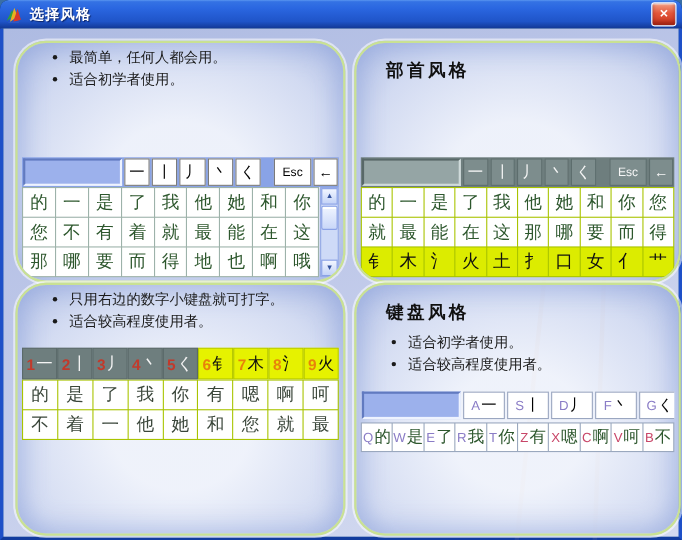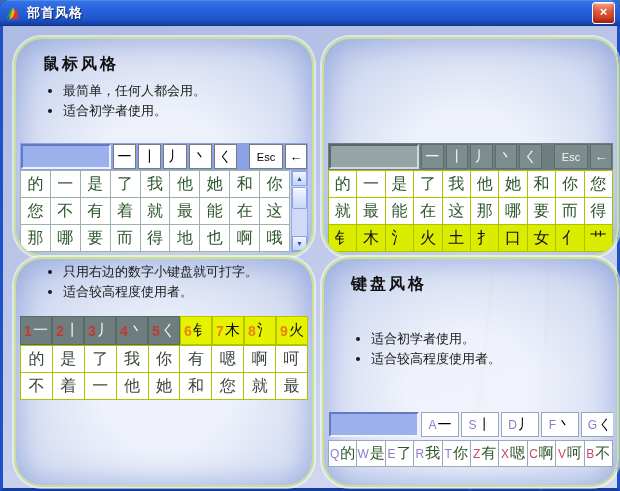--- a/index.html
+++ b/index.html
@@ -26,21 +26,21 @@
   .stem.s2{left:540px;top:210px;height:265px;transform:rotate(2deg);
     background:linear-gradient(180deg,rgba(196,156,140,0),rgba(190,146,128,.5) 25%,rgba(205,168,148,.45) 80%,rgba(170,132,115,0));}
 
   .panel{position:absolute;border-radius:28px;border:2px solid #c9e193;overflow:hidden;
     background:radial-gradient(ellipse at 50% 58%,rgba(242,245,252,.92) 30%,rgba(214,222,243,.88) 72%,rgba(178,192,230,.9) 100%);
     box-shadow:0 0 0 2px rgba(255,255,255,.55),inset 0 0 22px 6px rgba(125,148,212,.45);
     display:flex;flex-direction:column;z-index:1;cursor:pointer;}
   .p-tl{left:11px;top:11px;width:296px;height:216px;}
   .p-tr{left:319px;top:11px;width:293px;height:216px;}
   .p-bl{left:11px;top:231px;width:296px;height:226px;}
-  .p-br{left:319px;top:231px;width:293px;height:226px;gap:28px;}
+  .p-br{left:319px;top:231px;width:293px;height:226px;}
 
   .panel h2{margin:15px 0 3px 27px;font-size:16px;font-weight:bold;color:#101010;letter-spacing:3px;}
   .panel ul{margin:3px 0 0 32px;padding-left:15px;color:#1a1a1a;font-size:13px;line-height:1.55;}
   .panel li{margin:0;}
 
   .kb{width:calc(100% - 8px);margin:0 auto;flex:0 0 auto;}
   .kb-bottom{margin-top:auto;margin-bottom:3px;}
   .kb-mid{margin-top:14px;}
 
   
@@ -110,32 +110,31 @@
 <body>
 
 <div class="window">
   <div class="titlebar">
     <svg class="app-icon" viewBox="0 0 17 17">
       <path d="M2 14 L7 4 L9 9 Z" fill="#2e9e3a"></path>
       <path d="M5 15 L9 2 L12 10 Z" fill="#e8b020"></path>
       <path d="M8 15 L12 3 L15 13 Z" fill="#d6382a"></path>
       <path d="M3 15 L14 14 L13 16 L4 16 Z" fill="#2a58c8"></path>
     </svg>
-    <span class="title-text">部首风格</span>
+    <span class="title-text">选择风格</span>
     <div class="close-btn">
       <span>×</span>
     </div>
   </div>
 
   <div class="body-area">
     <div class="stem s1"></div>
     <div class="stem s2"></div>
 
     <div class="panel p-tl">
-      <h2>鼠标风格</h2>
       <ul>
         <li>最简单，任何人都会用。</li>
         <li>适合初学者使用。</li>
       </ul>
       <div class="kb kb-bottom">
         <div class="srow blue">
           <span class="inputbox"></span>
           <span class="key">一</span>
           <span class="key">丨</span>
           <span class="key">丿</span>
@@ -179,20 +178,21 @@
             <div class="sbtn">▲</div>
             <div class="sthumb"></div>
             <div class="strack"></div>
             <div class="sbtn">▼</div>
           </div>
         </div>
       </div>
     </div>
 
     <div class="panel p-tr">
+      <h2>部首风格</h2>
       <div class="kb kb-bottom">
         <div class="srow gray">
           <span class="inputbox"></span>
           <span class="key">一</span>
           <span class="key">丨</span>
           <span class="key">丿</span>
           <span class="key">丶</span>
           <span class="key">く</span>
           <span class="kgap"></span>
           <span class="key esc-key">Esc</span>

